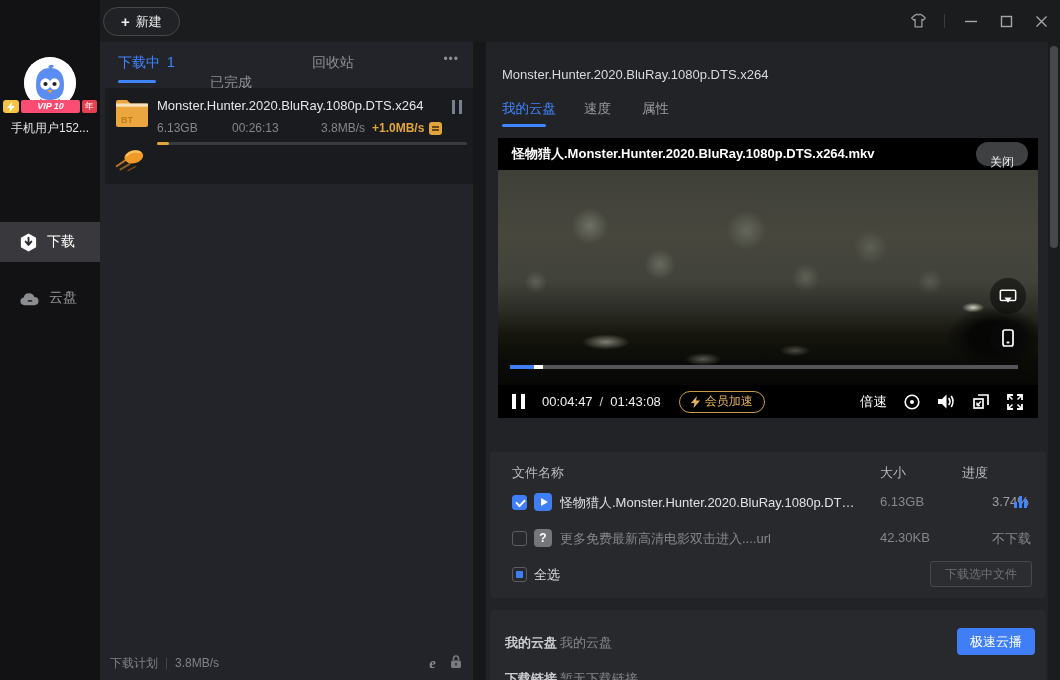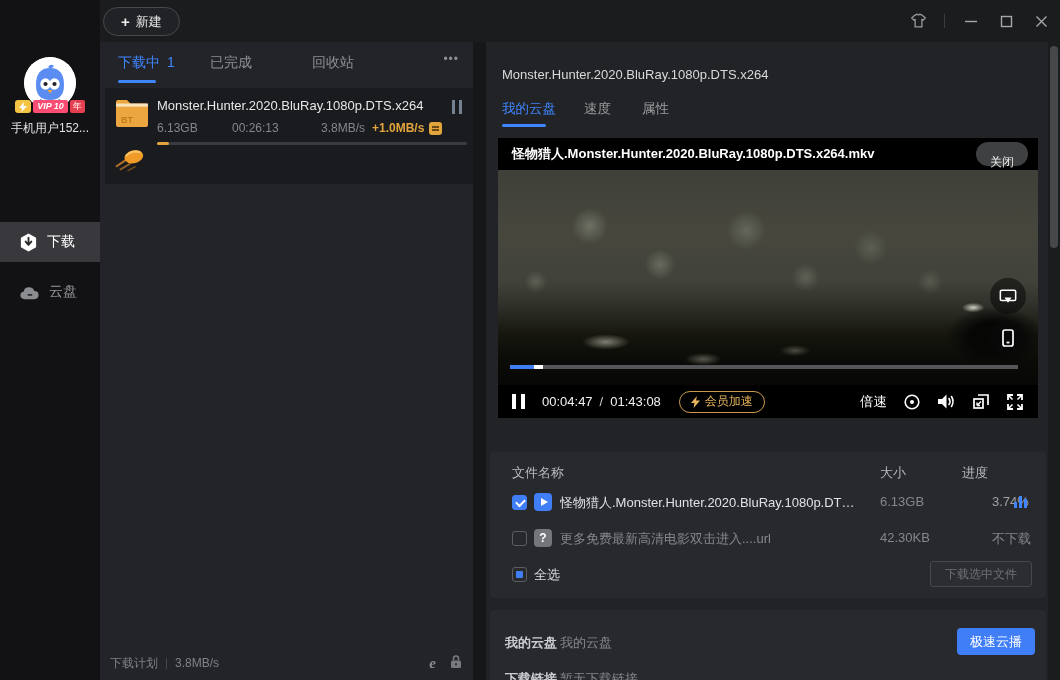--- a/index.html
+++ b/index.html
@@ -16,21 +16,21 @@
   .btn-new .plus { font-size:15px; font-weight:bold; line-height:1; color:#ececee; }
   .win-controls { position:absolute; right:10px; top:0; height:42px; display:flex; align-items:center; gap:17px; color:#9b9c9f; }
   .win-sep { width:1px; height:14px; background:#3a3b3e; }
   .winicon { display:flex; align-items:center; justify-content:center; width:18px; height:18px; }
 
   
   .sidebar { position:absolute; left:0; top:0; width:100px; height:680px; background:#121214; }
   .avatar { position:absolute; left:24px; top:57px; width:52px; height:52px; border-radius:50%; background:#fff; overflow:hidden; }
   .badges { position:absolute; left:0; top:100px; width:100px; display:flex; justify-content:center; gap:2px; align-items:center; }
   .badge-bolt { width:16px; height:13px; border-radius:3px; background:#f6c445; display:flex; align-items:center; justify-content:center; }
-  .badge-vip { height:13px; padding:0 4px; border-radius:2px; background:#fb4d73; color:#fff; font-size:9px; font-weight:bold; font-style:italic; line-height:13px; }
+  .badge-vip { height:13px; padding:0 16px; border-radius:2px; background:#fb4d73; color:#fff; font-size:9px; font-weight:bold; font-style:italic; line-height:13px; }
   .badge-year { height:13px; padding:0 3px; border-radius:2px; background:#e5404f; color:#fff; font-size:9px; line-height:13px; }
   .username { position:absolute; left:0; top:120px; width:100px; text-align:center; font-size:12px; color:#e2e2e4; }
   .nav-item { position:absolute; left:0; width:100px; height:40px; display:flex; align-items:center; gap:9px; padding-left:19px; font-size:14px; color:#97989b; cursor:default; }
   .nav-item.active { background:#39393d; color:#fff; }
 
   
   .tasks { position:absolute; left:100px; top:42px; width:373px; height:638px; background:#232429; }
   .tabs { position:absolute; left:0; top:0; width:100%; height:46px; }
   .tab { position:absolute; top:12px; font-size:14px; color:#8d8e92; cursor:default; }
   .tab.active { color:#3f85ff; }
@@ -199,35 +199,35 @@
     </div>
     <div class="username">手机用户152...</div>
 
     <div class="nav-item active" style="top:222px;">
       <svg width="19" height="19" viewBox="0 0 20 20">
         <path d="M10 0.5 L18 5 L18 15 L10 19.5 L2 15 L2 5 Z" fill="#fff"></path>
         <path d="M10 5 L10 11 M7 9 L10 12.5 L13 9" stroke="#2b2c2e" stroke-width="2" fill="none" stroke-linecap="round" stroke-linejoin="round"></path>
       </svg>
       <span>下载</span>
     </div>
-    <div class="nav-item" style="top:272px;">
+    <div class="nav-item" style="top:278px;">
       <svg width="21" height="17" viewBox="0 0 22 17">
         <path d="M6 15.5 Q1.5 15.5 1.5 11.5 Q1.5 8 5 7.5 Q5.5 3 10.5 3 Q15 3 16 7 Q20.5 7 20.5 11.2 Q20.5 15.5 16 15.5 Z" fill="#8c8d91"></path>
         <rect x="9" y="10.2" width="5" height="1.8" rx="0.9" fill="#2a2b2e"></rect>
       </svg>
       <span>云盘</span>
     </div>
   </div>
 
   <div class="tasks">
     <div class="tabs">
       <span class="tab active" style="left:18px;">
         <span>下载中</span><span class="count">1</span>
       </span>
-      <span class="tab" style="left:110px;">已完成</span>
+      <span class="tab" style="left:110px;margin-top:20px;">已完成</span>
       <span class="tab" style="left:212px;">回收站</span>
       <span class="more-dots">•••</span>
       <span class="tab-underline"></span>
     </div>
 
     <div class="task-card">
       <svg class="abs" style="left:10px; top:9px;" width="34" height="31" viewBox="0 0 34 31">
         <path d="M1 5 Q1 3 3 3 L12 3 L15.5 6.5 L31 6.5 Q33 6.5 33 8.5 L33 28 Q33 30 31 30 L3 30 Q1 30 1 28 Z" fill="#eca63f"></path>
         <rect x="1" y="6.5" width="32" height="3.2" fill="#f8e9c9" opacity="0.9"></rect>
         <text x="6" y="26" font-size="9" font-weight="bold" fill="#bf7d1b" font-family="Liberation Sans, sans-serif">BT</text>

